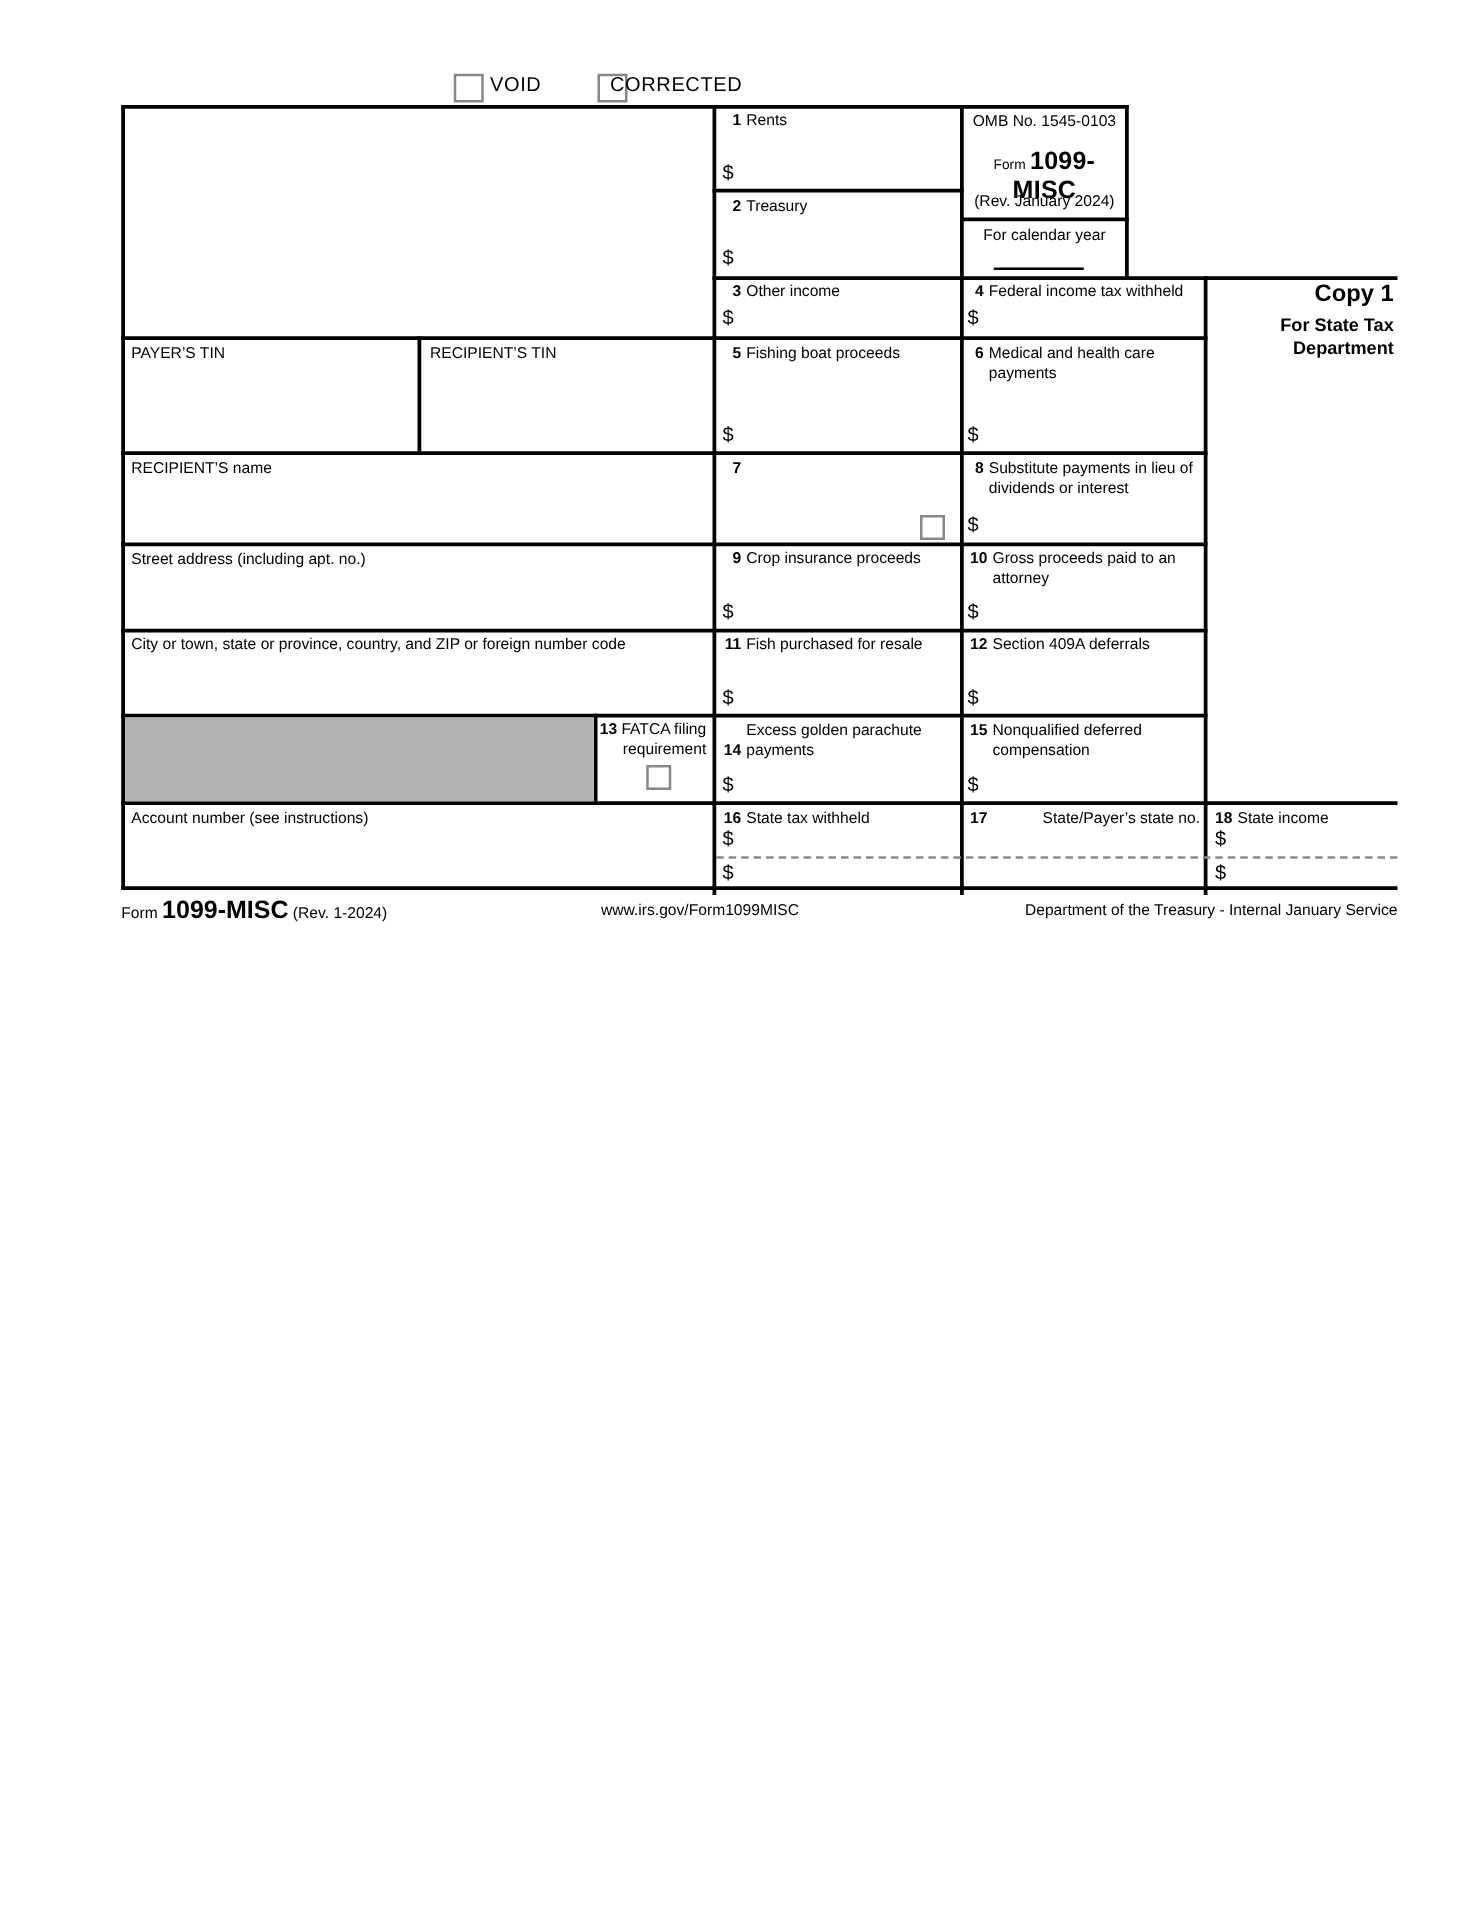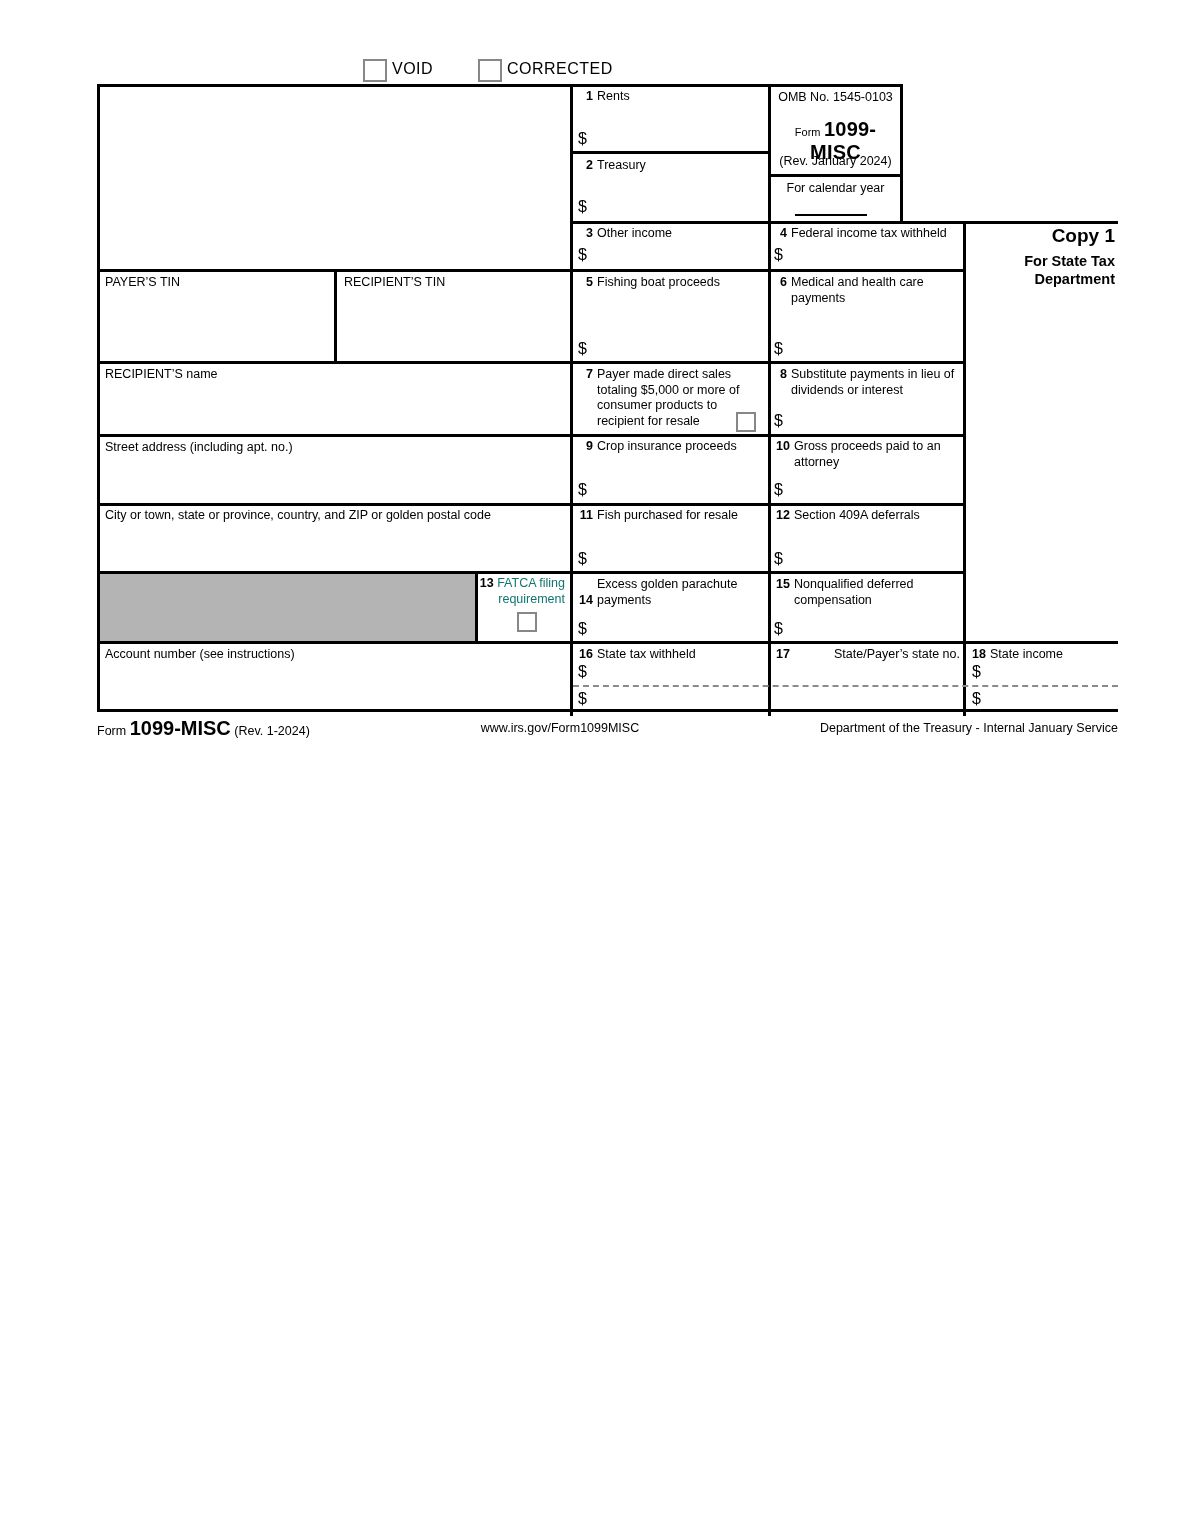--- a/index.html
+++ b/index.html
@@ -7,39 +7,39 @@
         font-family:Liberation Sans, sans-serif;color:#000;overflow:hidden;margin-top:14px;}
   .line{position:absolute;background:#000;}
   .dash{position:absolute;border-top:2px dashed #8a8a8a;height:0;}
   .shade{position:absolute;background:#b4b4b4;}
   .lbl{position:absolute;font-size:12.5px;line-height:1.24;color:#000;}
   .flexlbl{display:flex;align-items:flex-start;}
   .n1{flex:none;width:15px;text-align:right;font-weight:700;margin-right:4px;}
   .n2{flex:none;width:18px;text-align:right;font-weight:700;margin-right:4px;}
   .dollar{position:absolute;font-size:16px;line-height:1;}
   .cb{position:absolute;background:#fff;border:2px solid #878787;}
-  .graytxt{color:#0f766e;}
+  .graytxt{color:#000000;}
   .big-title{position:absolute;font-size:24px;font-weight:700;line-height:1.15;text-align:right;}
   .copy1{position:absolute;font-size:19px;font-weight:700;text-align:right;}
   .copysub{position:absolute;font-size:14.5px;font-weight:700;line-height:1.25;text-align:right;}
   .ombline{position:absolute;text-align:center;font-size:12.5px;}
   .formbig{font-size:20px;font-weight:700;letter-spacing:.2px;}
   .formsmall{font-size:11px;}
   .topcb-label{position:absolute;font-size:16px;letter-spacing:.5px;}
   .footer{position:absolute;font-size:12.5px;}
 </style>
 </head>
 <body>
 
 <div id="page">
 
   <div class="cb" style="left:363px;top:45px;width:20px;height:19px;"></div>
   <div class="topcb-label" style="left:392px;top:46px;">VOID</div>
   <div class="cb" style="left:478px;top:45px;width:20px;height:19px;"></div>
-  <div class="topcb-label" style="left:507px;top:46px;text-align:right;">CORRECTED</div>
+  <div class="topcb-label" style="left:488px;top:46px;text-align:right;">CORRECTED</div>
 
   <div class="line" style="left:97px;top:70px;width:3px;height:628px;"></div>
   <div class="line" style="left:334px;top:255px;width:3px;height:95px;"></div>
   <div class="line" style="left:570px;top:70px;width:3px;height:632px;"></div>
   <div class="line" style="left:768px;top:70px;width:3px;height:632px;"></div>
   <div class="line" style="left:900px;top:70px;width:3px;height:139px;"></div>
   <div class="line" style="left:963px;top:207px;width:3px;height:495px;"></div>
   <div class="line" style="left:475px;top:557px;width:3px;height:70px;"></div>
 
   <div class="line" style="left:97px;top:70px;width:806px;height:3px;"></div>
@@ -55,21 +55,21 @@
   <div class="line" style="left:97px;top:695px;width:1021px;height:3px;"></div>
 
   <div class="dash" style="left:573px;top:671px;width:545px;"></div>
 
   <div class="shade" style="left:100px;top:560px;width:375px;height:67px;"></div>
 
   <div class="lbl" style="left:105px;top:261px;">PAYER’S TIN</div>
   <div class="lbl" style="left:344px;top:261px;">RECIPIENT’S TIN</div>
   <div class="lbl" style="left:105px;top:353px;">RECIPIENT’S name</div>
   <div class="lbl" style="left:105px;top:426px;">Street address (including apt. no.)</div>
-  <div class="lbl" style="left:105px;top:494px;">City or town, state or province, country, and ZIP or golden postal code</div>
+  <div class="lbl" style="left:105px;top:494px;">City or town, state or province, country, and ZIP or foreign number code</div>
   <div class="lbl" style="left:105px;top:633px;">Account number (see instructions)</div>
 
   <div class="ombline" style="left:771px;top:76px;width:129px;">OMB No. 1545-0103</div>
   <div class="ombline" style="left:771px;top:104px;width:129px;"><span class="formsmall">Form</span> <span class="formbig">1099-MISC</span></div>
   <div class="ombline" style="left:771px;top:140px;width:129px;">(Rev. January 2024)</div>
   <div class="ombline" style="left:771px;top:167px;width:129px;">For calendar year</div>
   <div class="line" style="left:795px;top:200px;width:72px;height:1.5px;"></div>
 
   <div class="copy1" style="left:963px;top:211px;width:152px;">Copy 1</div>
   <div class="copysub" style="left:963px;top:238px;width:152px;">
@@ -96,21 +96,20 @@
   <div class="dollar" style="left:578px;top:233px;">$</div>
 
   <div class="lbl flexlbl" style="left:578px;top:261px;width:180px;">
       <span class="n1">5</span>
       <span>Fishing boat proceeds</span>
     </div>
   <div class="dollar" style="left:578px;top:327px;">$</div>
 
   <div class="lbl flexlbl" style="left:578px;top:353px;width:182px;">
       <span class="n1">7</span>
-      <span>Payer made direct sales totaling $5,000 or more of consumer products to recipient for resale</span>
     </div>
   <div class="cb" style="left:736px;top:398px;width:16px;height:16px;"></div>
 
   <div class="lbl flexlbl" style="left:578px;top:425px;width:180px;">
       <span class="n1">9</span>
       <span>Crop insurance proceeds</span>
     </div>
   <div class="dollar" style="left:578px;top:468px;">$</div>
 
   <div class="lbl flexlbl" style="left:578px;top:494px;width:185px;">

